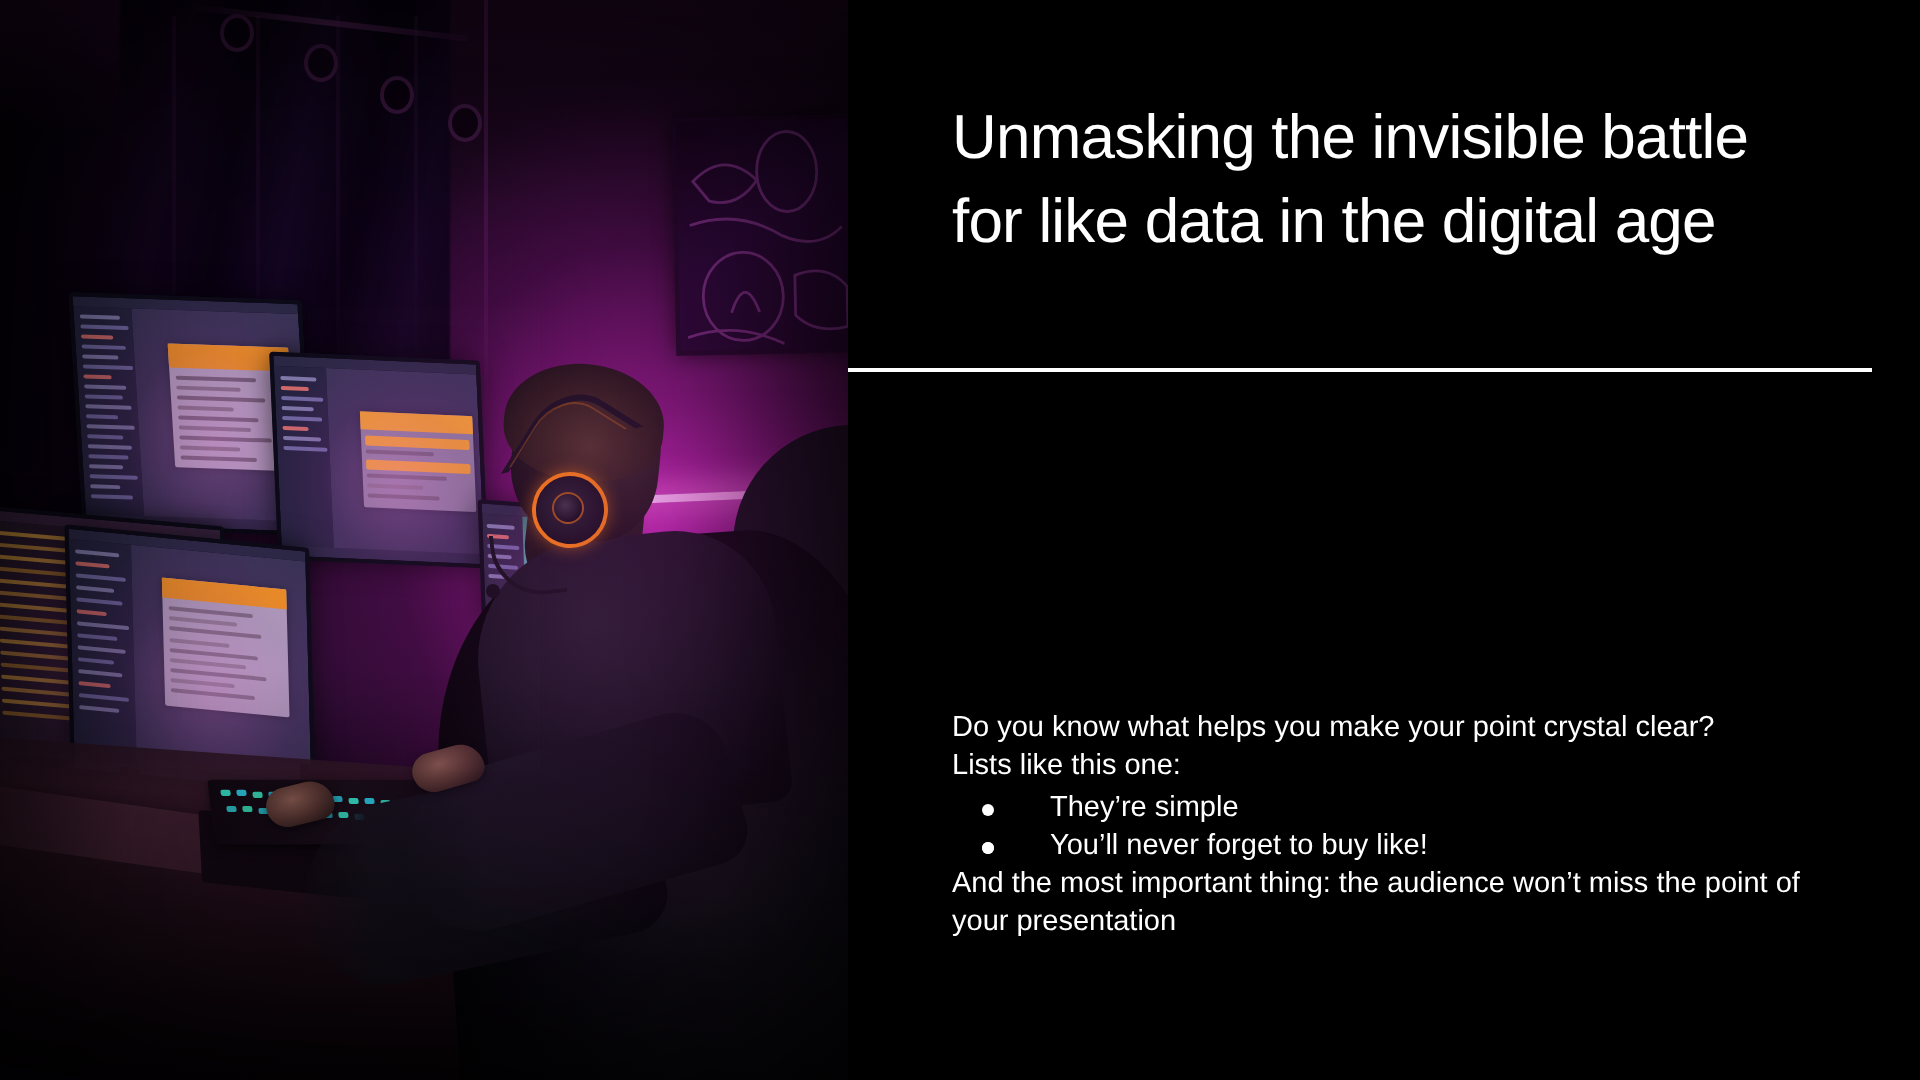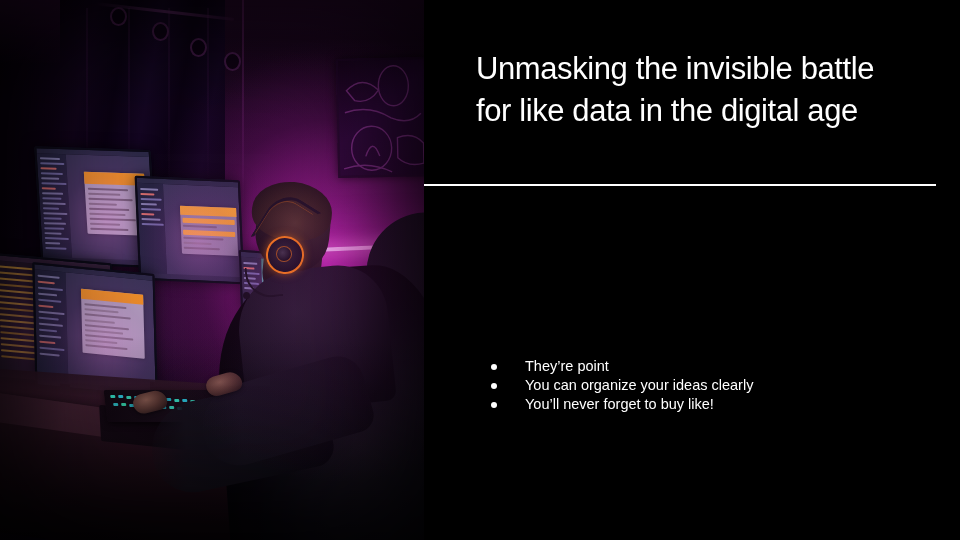--- a/index.html
+++ b/index.html
@@ -591,32 +591,33 @@
     <div class="photo-vignette"></div>
   </div>
 
   <div id="content">
 
     <h1 id="title">Unmasking the invisible battle for like data in the digital age</h1>
 
     <div id="divider"></div>
 
     <div id="body">
+      <p id="intro">Do you know what helps you make your point crystal clear? Lists like this one:</p>
 
       <ul class="bullets">
         <li>
           <span class="dot"></span>
-          <span>They’re point</span>
+          <span>They’re simple</span>
         </li>
         <li>
           <span class="dot"></span>
-          <span>You can organize your ideas clearly</span>
         </li>
         <li>
           <span class="dot"></span>
           <span>You’ll never forget to buy like!</span>
         </li>
       </ul>
 
+      <p id="outro">And the most important thing: the audience won’t miss the point of your presentation</p>
     </div>
 
   </div>
 </div>
 
 </body></html>

